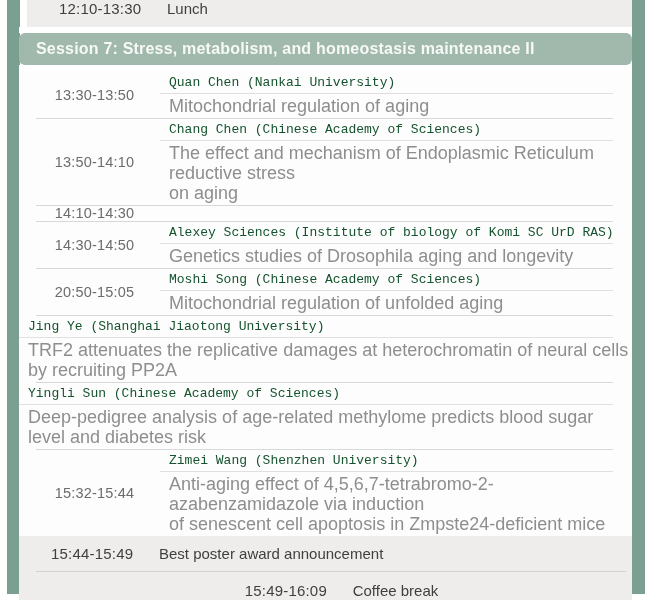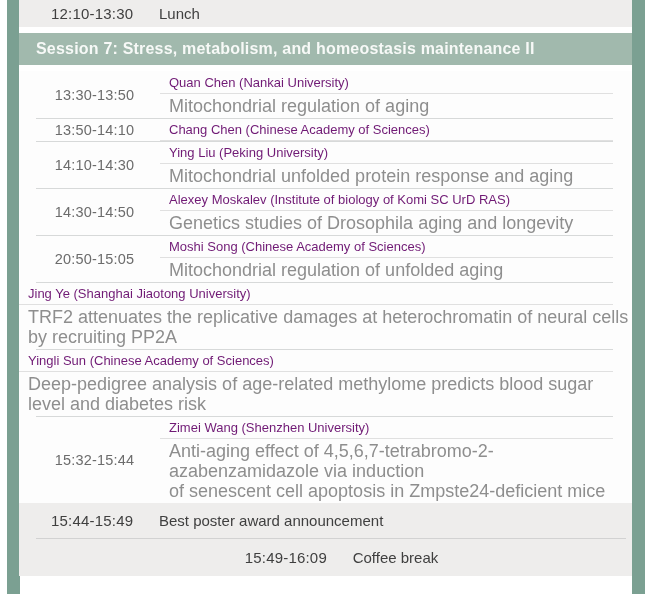--- a/index.html
+++ b/index.html
@@ -9,48 +9,48 @@
     position:relative;overflow:hidden;
     -webkit-font-smoothing:antialiased;
   }
   .strip{position:absolute;top:0;width:13px;height:594px;background:#7ba092;}
   .strip-left{left:7px;}
   .strip-right{left:632px;}
   .content{position:absolute;left:19px;top:0;width:613px;}
 
   
   .featured-row{
-    height:27px;background:#eeedec;display:flex;align-items:center;
-    font-size:15px;color:#3f3f3f;
+    height:27px;background:#eeedec;display:flex;
+    font-size:15px;color:#3f3f3f;margin-left:8px;
   }
   .f-time{margin-left:32px;width:108px;letter-spacing:.2px;}
   .f-label{margin-left:0;}
 
   .gap{height:6px;background:#ffffff;}
 
   
   .session-header{
     height:32px;background:#a1b9ad;display:flex;align-items:center;
     padding-left:17px;box-sizing:border-box;
-    color:#f7f9f7;font-size:16px;font-weight:bold;letter-spacing:.2px;
+    color:#f7f9f7;font-size:16px;font-weight:bold;letter-spacing:.2px;border-radius:6px;
   }
 
   
   .talks{background:#fdfdfd;}
   .talk-row{display:flex;position:relative;}
   .talk-row + .talk-row::before{
     content:"";position:absolute;top:0;left:17px;right:19px;height:1px;background:#d7d9d9;
   }
   .t-time{
     width:131px;flex:0 0 131px;display:flex;align-items:center;justify-content:center;
     padding-left:10px;box-sizing:content-box;
     font-size:14.5px;color:#6c6c6c;letter-spacing:.2px;
   }
   .t-main{flex:1;display:flex;flex-direction:column;justify-content:center;min-width:0;}
-  .t-speaker{padding:3px 2px 2px 9px;line-height:17px;font-size:13px;color:#701a75;}
+  .t-speaker{padding:3px 2px 2px 9px;line-height:17px;font-size:13px;color:#14532d;font-family:Liberation Mono, monospace;}
   .t-div{height:1px;background:#e0e0e0;margin-right:19px;}
   .t-title{padding:2px 2px 2px 9px;line-height:20px;font-size:18px;color:#8e8e8e;white-space:pre-line;}
 
   
   .post{background:#eeedec;}
   .post-row{display:flex;align-items:center;font-size:15px;color:#3f3f3f;}
   .post-row-1{height:35px;}
   .post-row-2{height:37px;justify-content:center;}
   .post-divider{height:1px;background:#d2d2d2;margin:0 6px 0 17px;}
 </style>
@@ -85,36 +85,33 @@
           <div class="t-div"></div>
           <div class="t-title">Mitochondrial regulation of aging</div>
         </div>
       </div>
 
       <div class="talk-row">
         <div class="t-time">13:50-14:10</div>
         <div class="t-main">
           <div class="t-speaker">Chang Chen (Chinese Academy of Sciences)</div>
           <div class="t-div"></div>
+          <div class="t-title">The effect and mechanism of Endoplasmic Reticulum reductive stress
+on aging</div>
         </div>
       </div>
 
       <div class="talk-row">
         <div class="t-time">14:10-14:30</div>
-        <div class="t-main">
-          <div class="t-speaker">Ying Liu (Peking University)</div>
-          <div class="t-div"></div>
-          <div class="t-title">Mitochondrial unfolded protein response and aging</div>
-        </div>
       </div>
 
       <div class="talk-row">
         <div class="t-time">14:30-14:50</div>
         <div class="t-main">
-          <div class="t-speaker">Alexey Moskalev (Institute of biology of Komi SC UrD RAS)</div>
+          <div class="t-speaker">Alexey Sciences (Institute of biology of Komi SC UrD RAS)</div>
           <div class="t-div"></div>
           <div class="t-title">Genetics studies of Drosophila aging and longevity</div>
         </div>
       </div>
 
       <div class="talk-row">
         <div class="t-time">20:50-15:05</div>
         <div class="t-main">
           <div class="t-speaker">Moshi Song (Chinese Academy of Sciences)</div>
           <div class="t-div"></div>

